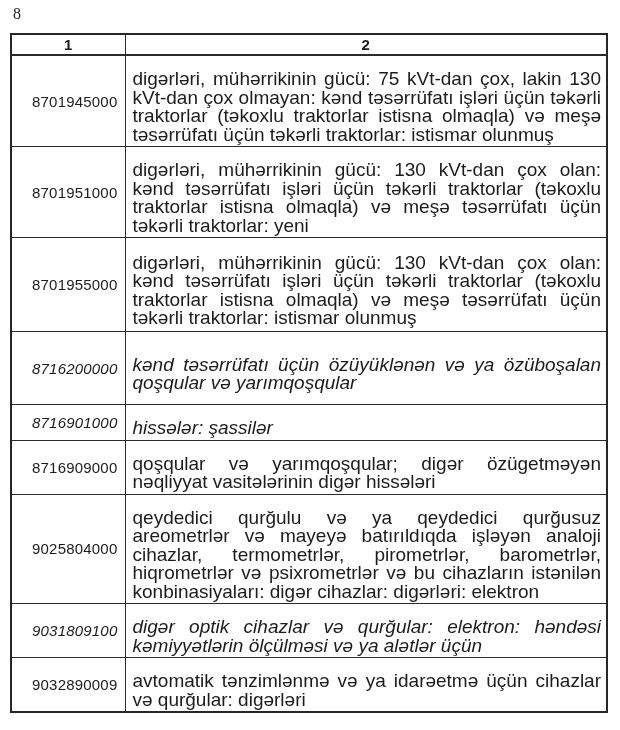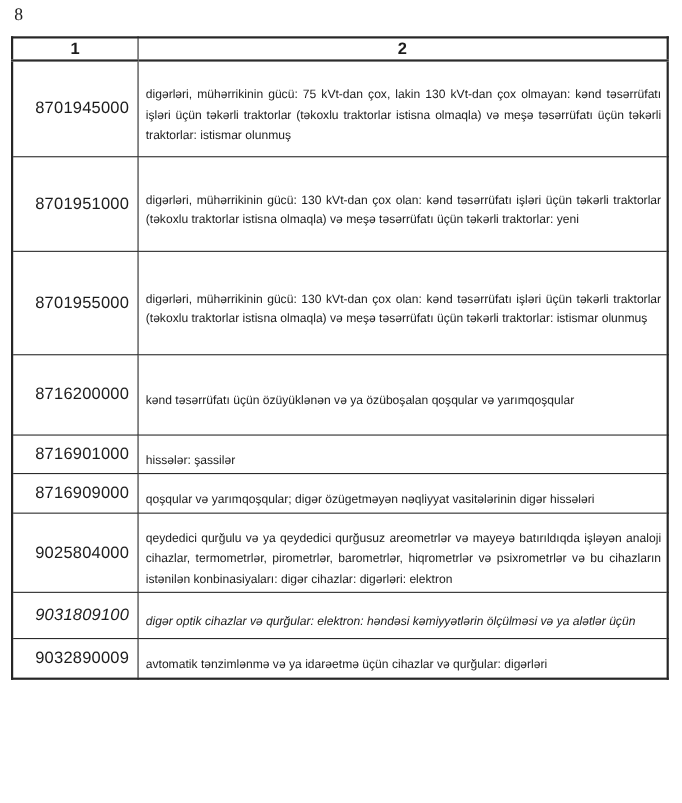--- a/index.html
+++ b/index.html
@@ -52,31 +52,31 @@
   td.code-cell {
     text-align: right;
     vertical-align: middle;
     font-size: 15px;
     letter-spacing: 0.2px;
     padding: 0 20px;
     white-space: nowrap;
   }
   td.desc-cell {
     vertical-align: middle;
-    font-size: 11px;
+    font-size: 19px;
     line-height: 18.5px;
     text-align: justify;
     padding: 14px 5px 2px 7px;
   }
   
   tbody tr:nth-child(1)  { height: 87px; }
   tbody tr:nth-child(2)  { height: 86px; }
   tbody tr:nth-child(3)  { height: 94px; }
-  tbody tr:nth-child(4)  { height: 73px; }
-  tbody tr:nth-child(5)  { height: 21px; }
+  tbody tr:nth-child(4)  { height: 73px; font-style: italic; }
+  tbody tr:nth-child(5)  { height: 21px; font-style: italic; }
   tbody tr:nth-child(6)  { height: 21px; }
   tbody tr:nth-child(7)  { height: 21px; }
   tbody tr:nth-child(8)  { height: 42px; font-style: italic; }
   tbody tr:nth-child(9)  { height: 21px; }
   tbody tr:nth-child(10) { height: 21px; }
   tbody tr:nth-child(11) { height: 104px; }
   tbody tr:nth-child(12) { height: 42px; }
   tbody tr:nth-child(13) { height: 38px; }
 </style>
 </head>

